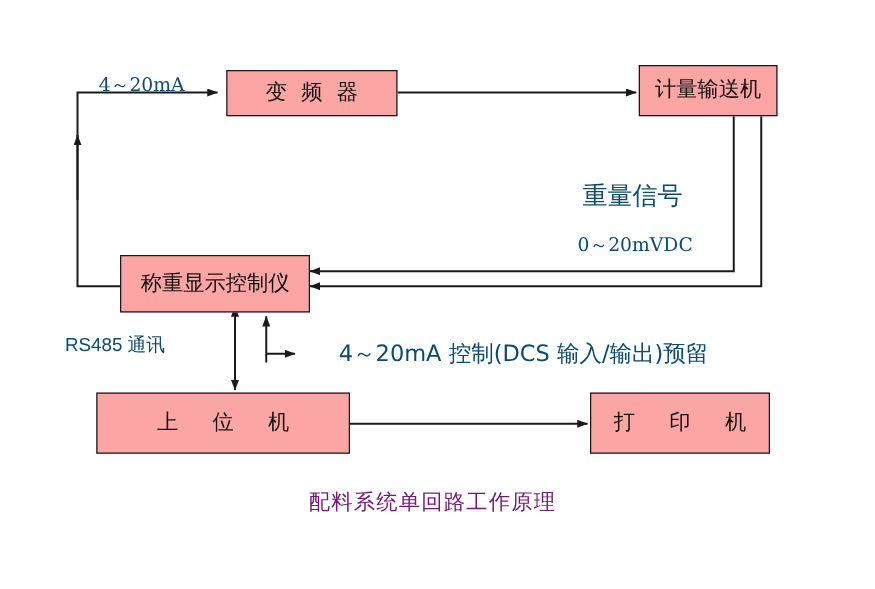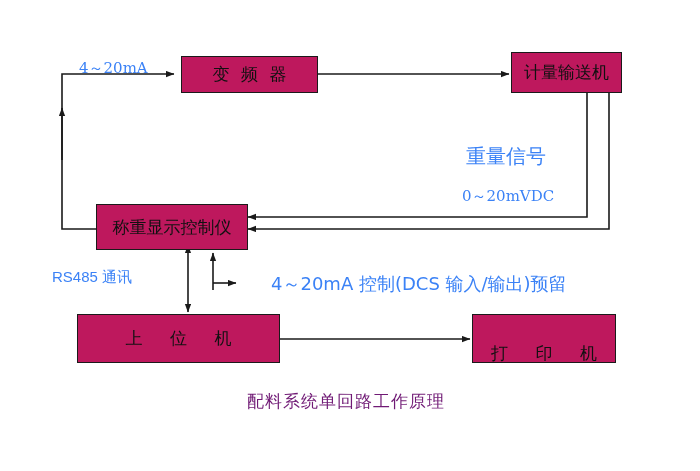--- a/index.html
+++ b/index.html
@@ -22,37 +22,37 @@
     left: 0;
     top: 0;
     width: 700px;
     height: 471px;
     pointer-events: none;
   }
   .node {
     position: absolute;
     box-sizing: border-box;
     border: 1.6px solid #1a1a1a;
-    background: #be185d;
+    background: #fca5a5;
     display: flex;
     align-items: center;
     justify-content: center;
     color: #111111;
     white-space: nowrap;
   }
   .node-label {
     font-size: 17px;
     line-height: 1;
   }
   .sp-wide { letter-spacing: 11px; text-indent: 11px; }
   .sp-mid  { letter-spacing: 3px;  text-indent: 3px; }
   .label {
     position: absolute;
     white-space: nowrap;
-    color: #3b82f6;
+    color: #0c4a6e;
     line-height: 1.15;
   }
   .lbl-cjk   { font-size: 20px; }
   .lbl-latin { font-family: "DejaVu Serif", "Liberation Serif", serif; font-size: 15px; }
   .lbl-small { font-size: 18px; margin-left: 28px; }
   .lbl-rs {
     font-size: 15px;
     font-family: Liberation Sans, sans-serif;
   }
   .caption {
@@ -107,21 +107,21 @@
   </div>
 
   <div class="node" style="left:96px; top:204px; width:152px; height:46px;">
     <span class="node-label">称重显示控制仪</span>
   </div>
 
   <div class="node" style="left:77px; top:314px; width:203px; height:49px;text-align:right;">
     <span class="node-label sp-wide">上  位  机</span>
   </div>
 
-  <div class="node" style="left:472px; top:314px; width:144px; height:49px;align-items:flex-end;">
+  <div class="node" style="left:472px; top:314px; width:144px; height:49px;">
     <span class="node-label sp-wide">打 印 机</span>
   </div>
 
   <div class="label lbl-latin" style="left:79px; top:60px;">4～20mA</div>
 
   <div class="label lbl-cjk" style="left:466px; top:145px;">重量信号</div>
 
   <div class="label lbl-latin" style="left:462px; top:188px;">0～20mVDC</div>
 
 

